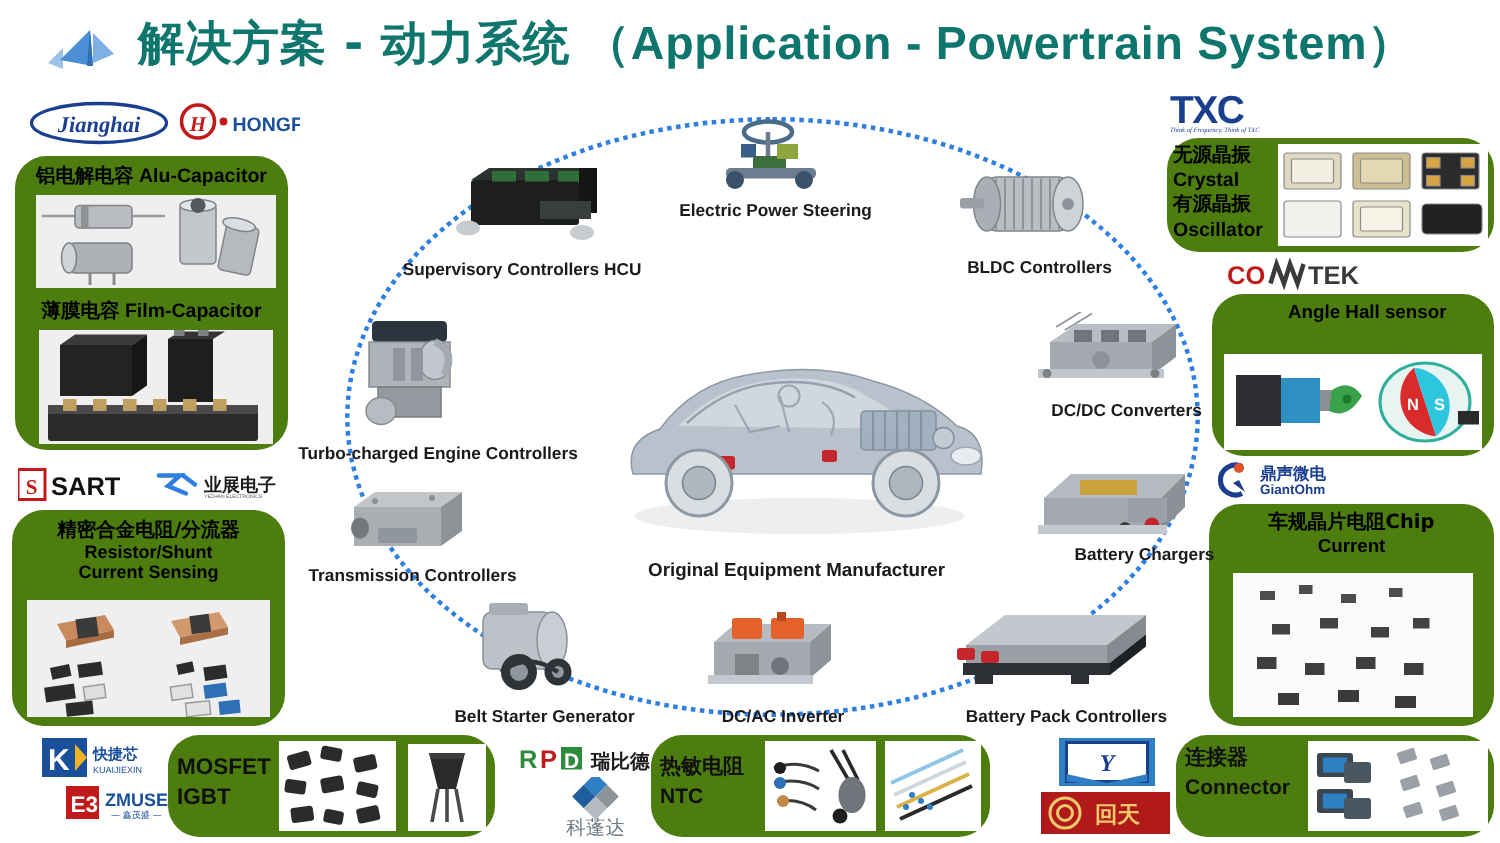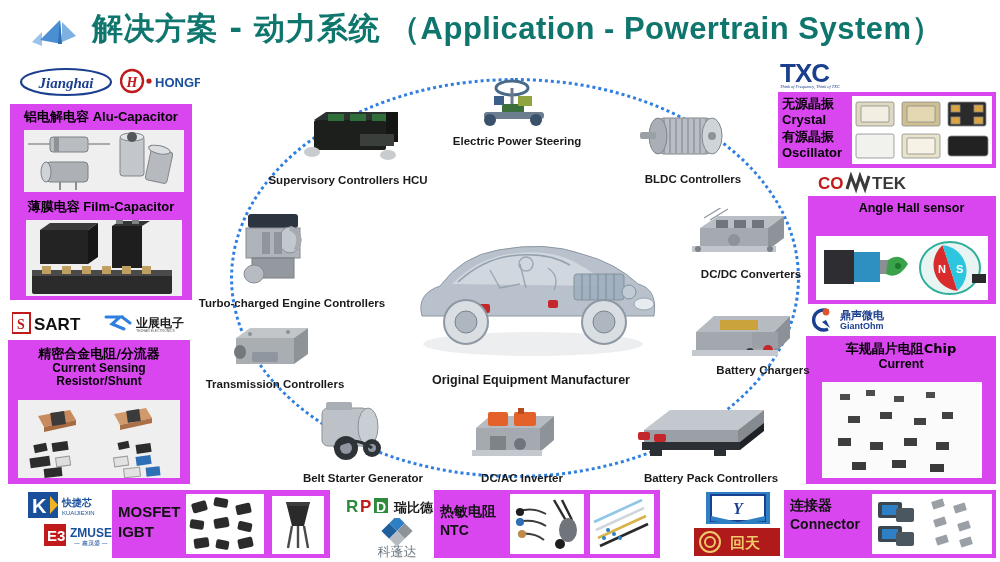--- a/index.html
+++ b/index.html
@@ -15,21 +15,21 @@
   .header{position:absolute;left:0;top:0;width:1000px;height:62px;}
   .logo-mark{position:absolute;left:28px;top:16px;width:56px;height:34px;}
   .title{
     position:absolute;left:92px;top:8px;
     font-size:31px;font-weight:bold;color:#0f766e;
     letter-spacing:.5px;white-space:nowrap;
   }
   .title .cn{font-family:"DejaVu Sans","Liberation Sans",sans-serif;}
 
   
-  .panel{position:absolute;background:#d946ef;}
+  .panel{position:absolute;background:#4d7c0f;border-radius:21px;}
   .brandbar{position:absolute;background:#ffffff;}
   .cap{
     position:absolute;text-align:center;font-weight:bold;color:#000;
     line-height:1.12;
   }
   .cap-cn{font-family:"DejaVu Sans","Liberation Sans",sans-serif;}
 
   
   .ellipse{
     position:absolute;left:230px;top:78px;width:570px;height:400px;
@@ -165,22 +165,22 @@
         <path d="M18 4 L26 10" stroke="#2f7fe0" stroke-width="3" fill="none" stroke-linecap="round"></path>
         <text x="32" y="14" font-family="DejaVu Sans, sans-serif" font-size="12" font-weight="bold" fill="#1c1c1c">业展电子</text>
         <text x="32" y="19" font-family="Liberation Sans, sans-serif" font-size="3.4" fill="#5a5a5a">YEZHAN ELECTRONICS</text>
       </svg>
     </div>
   </div>
 
   <div class="panel" style="left:8px;top:340px;width:182px;height:144px;">
     <div class="cap cap-md" style="left:0;top:7px;width:182px;">
       <div class="cap-cn cap-lg">精密合金电阻/分流器</div>
+      <div>Resistor/Shunt</div>
       <div>Current Sensing</div>
-      <div>Resistor/Shunt</div>
     </div>
     <div style="position:absolute;left:10px;top:60px;">
       <svg width="162" height="78" viewBox="0 0 162 78">
         <rect width="162" height="78" fill="#efefef"></rect>
 
         <polygon points="20,16 52,10 58,20 26,27" fill="#c98a5e"></polygon>
         <polygon points="26,27 58,20 58,25 26,32" fill="#a86c43"></polygon>
         <rect x="33" y="12" width="14" height="13" fill="#3b3b3b" transform="rotate(-8 40 18)"></rect>
         <polygon points="96,14 128,8 134,18 102,25" fill="#d09a6c"></polygon>
         <polygon points="102,25 134,18 134,23 102,30" fill="#ab7048"></polygon>

